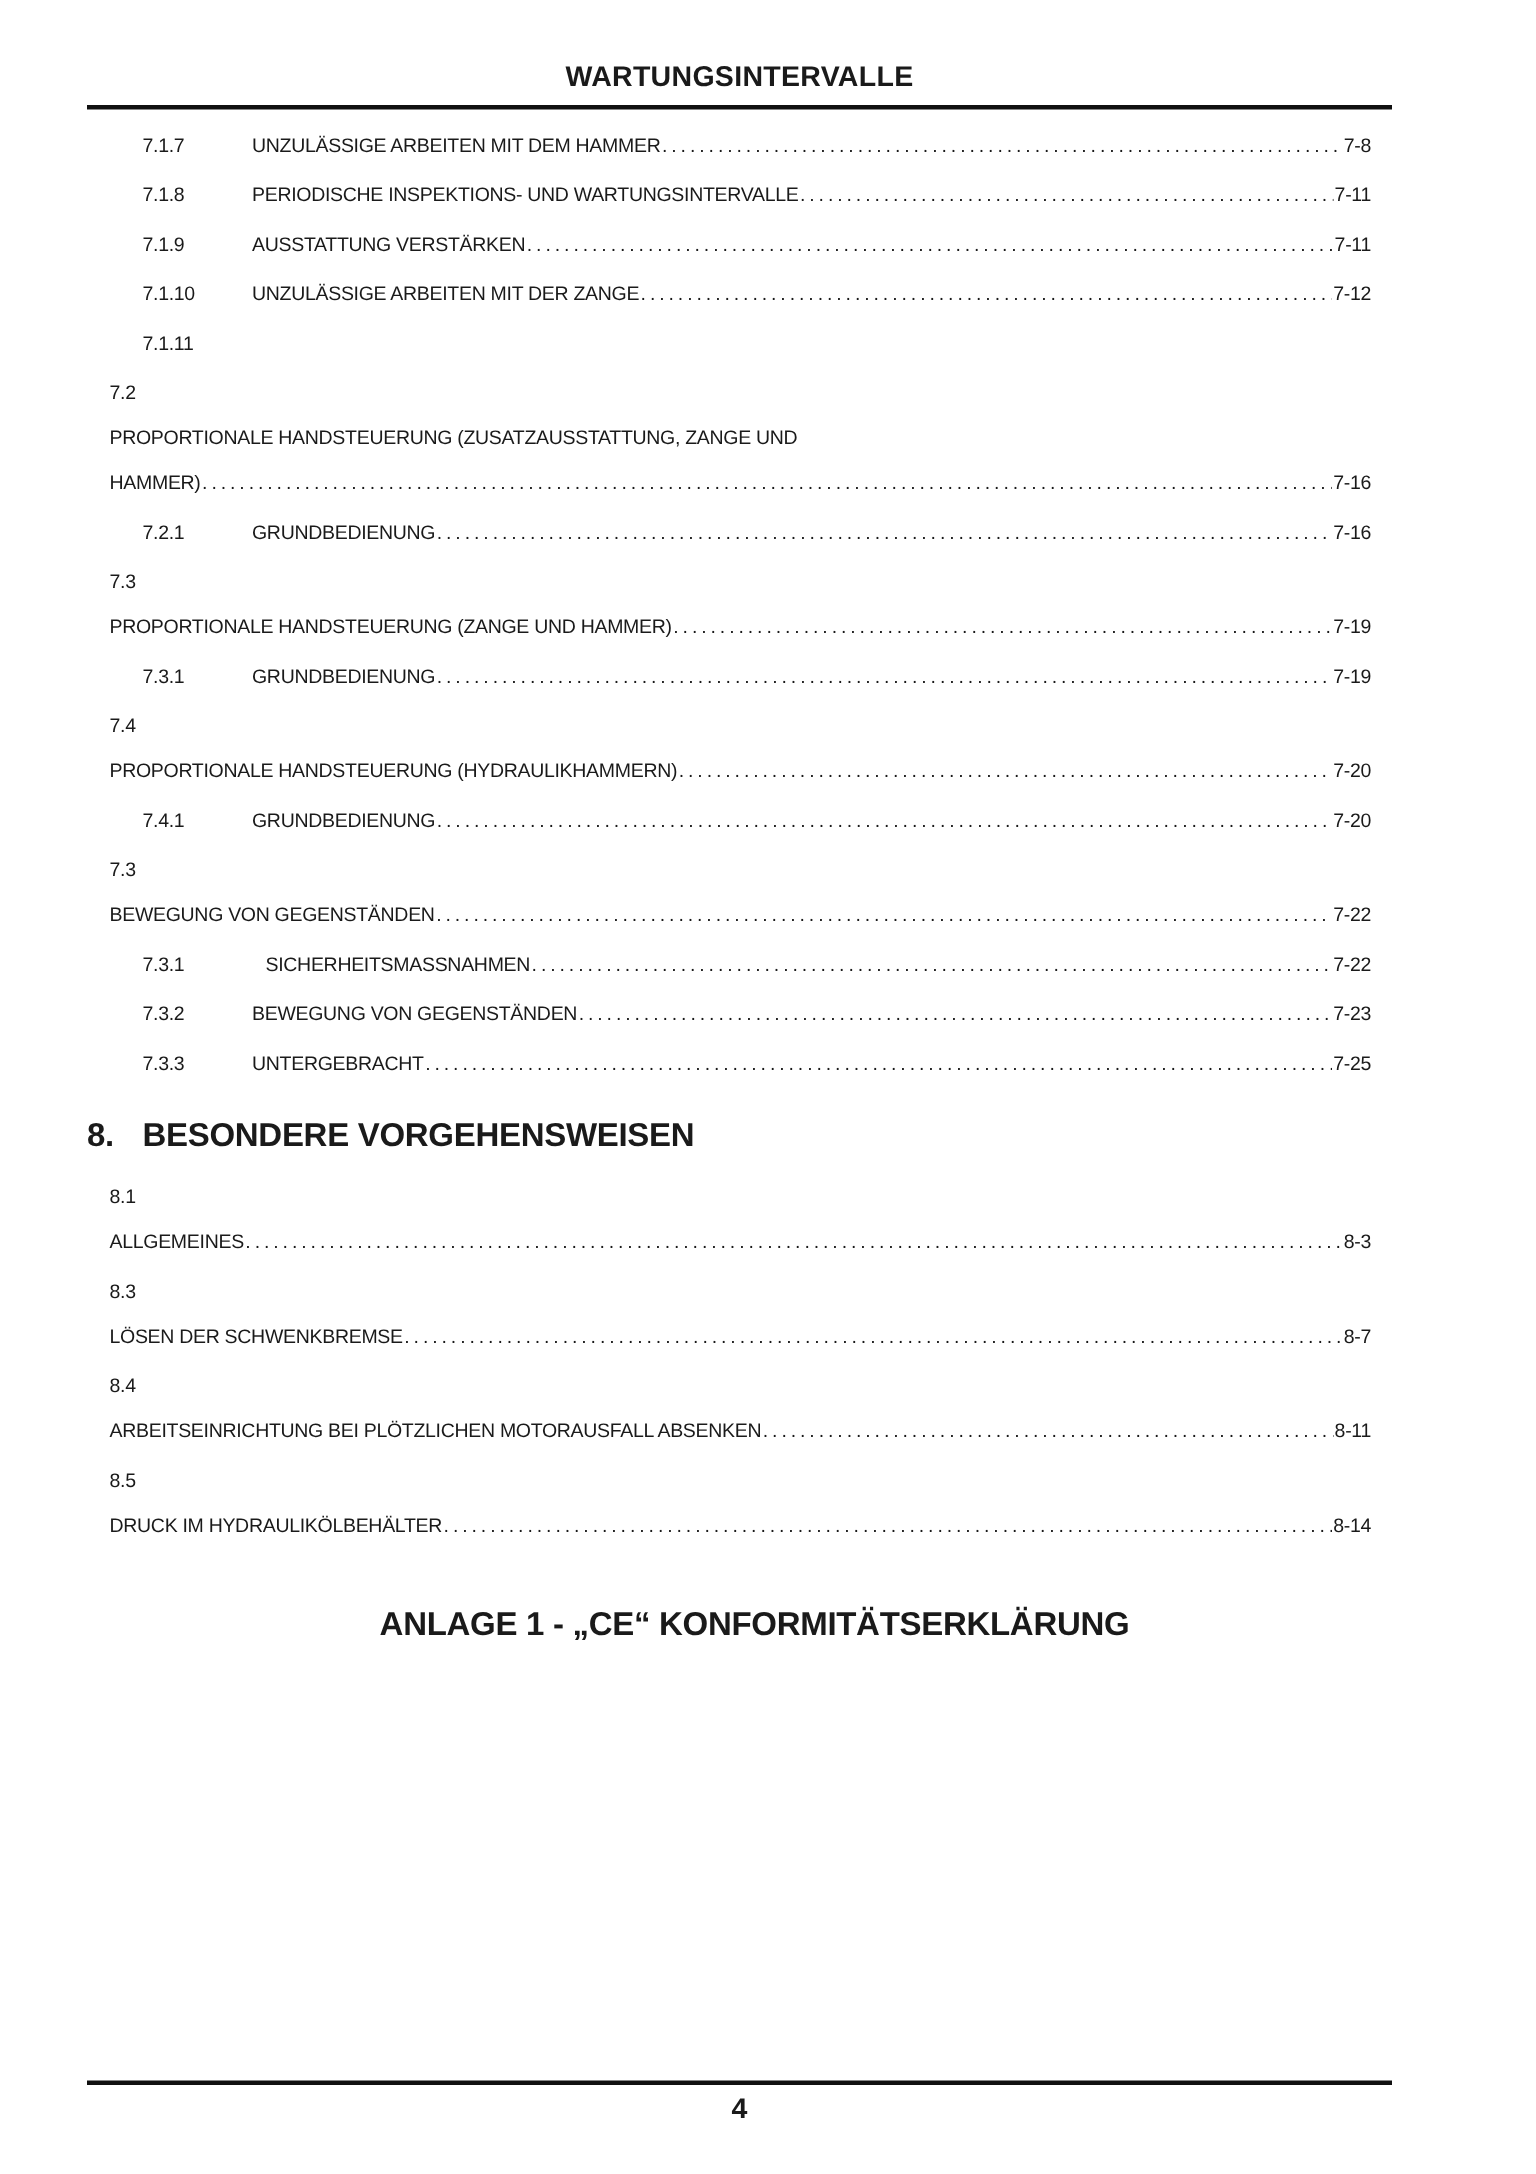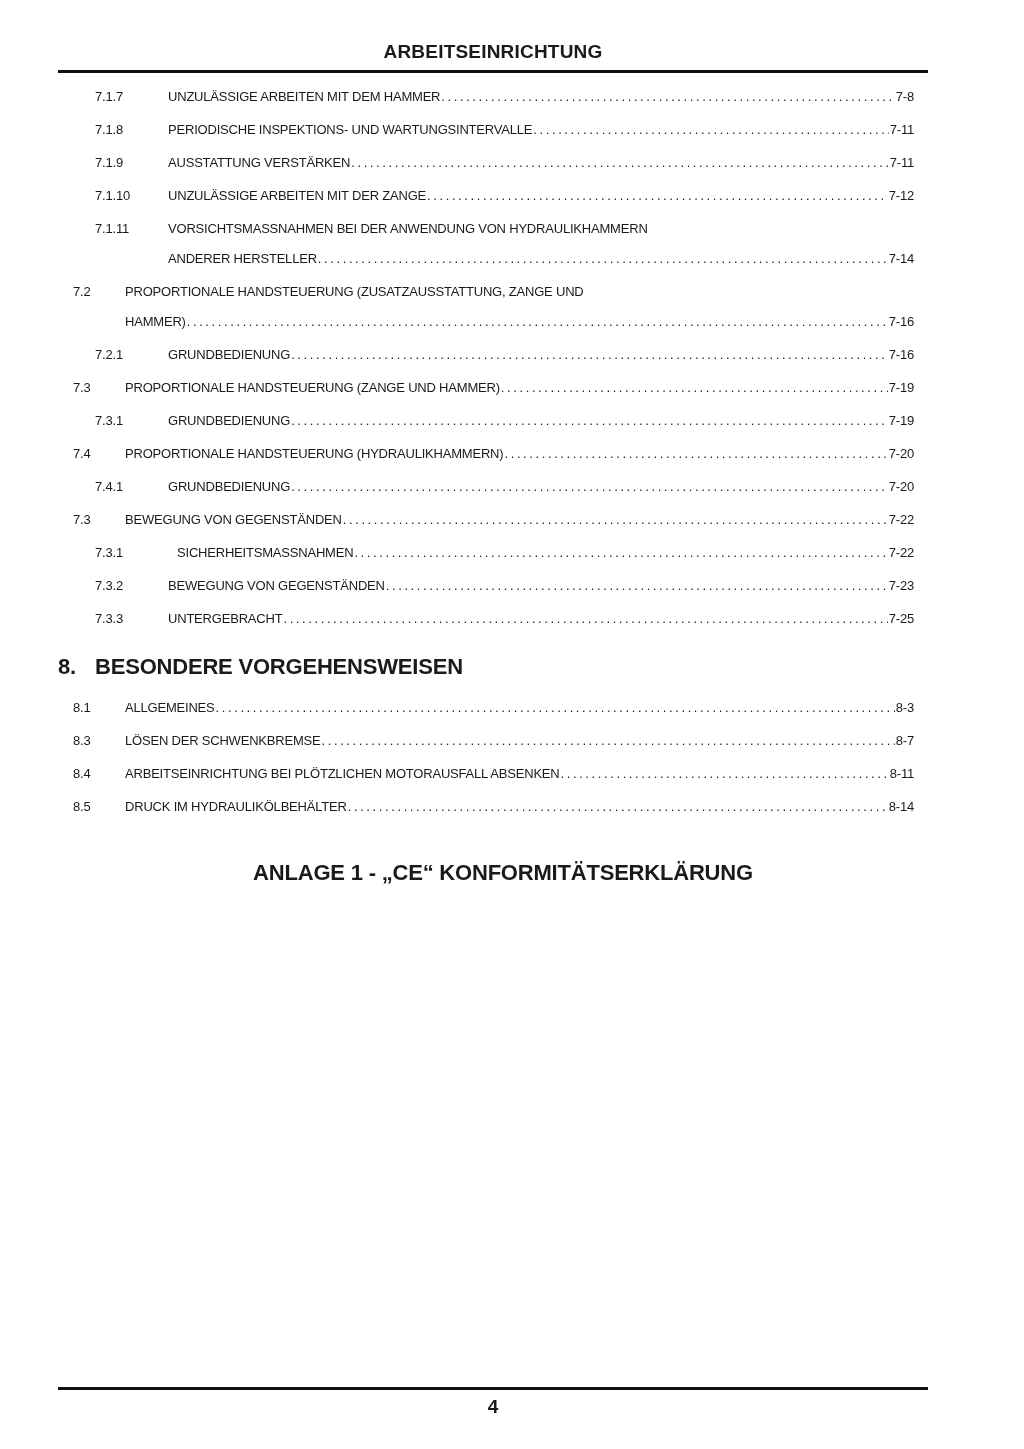--- a/index.html
+++ b/index.html
@@ -30,21 +30,21 @@
 
   .toc-entry {
     display: flex;
     font-size: 13px;
     line-height: 30px;
     letter-spacing: -0.2px;
     margin-bottom: 3px;
     padding-right: 14px;
   }
   .toc-entry .num { flex-shrink: 0; }
-  .level-2 { padding-left: 15px; }
+  .level-2 { padding-left: 15px; flex-direction: column; }
   .level-2 > .num { width: 52px; }
   .level-3 { padding-left: 37px; }
   .level-3 > .num { width: 73px; }
   .entry-body { flex: 1; min-width: 0; }
   .entry-body.extra-indent { padding-left: 9px; }
   .toc-line { display: flex; align-items: flex-end; white-space: nowrap; }
   .toc-line .text { flex-shrink: 0; }
   .leader {
     flex: 1;
     overflow: hidden;
@@ -90,21 +90,21 @@
     font-size: 19px;
     font-weight: bold;
     margin-top: 6px;
   }
 </style>
 </head>
 <body>
 
 <div class="content">
   <div class="doc-header">
-    <div class="doc-title">ARBEITSEINRICHTUNG</div>
+    <div class="doc-title">WARTUNGSINTERVALLE</div>
     <div class="header-rule"></div>
   </div>
   <div class="toc">
       <div class="toc-entry level-3">
         <span class="num">7.1.7</span>
         <span class="entry-body">
           <span class="toc-line">
             <span class="text">UNZULÄSSIGE ARBEITEN MIT DEM HAMMER</span>
             <span class="leader"></span>
             <span class="page-num">7-8</span>
@@ -136,30 +136,20 @@
         <span class="entry-body">
           <span class="toc-line">
             <span class="text">UNZULÄSSIGE ARBEITEN MIT DER ZANGE</span>
             <span class="leader"></span>
             <span class="page-num">7-12</span>
           </span>
         </span>
       </div>
       <div class="toc-entry level-3">
         <span class="num">7.1.11</span>
-        <span class="entry-body">
-          <span class="toc-line">
-            <span class="text">VORSICHTSMASSNAHMEN BEI DER ANWENDUNG VON HYDRAULIKHAMMERN</span>
-          </span>
-          <span class="toc-line">
-            <span class="text">ANDERER HERSTELLER</span>
-            <span class="leader"></span>
-            <span class="page-num">7-14</span>
-          </span>
-        </span>
       </div>
       <div class="toc-entry level-2">
         <span class="num">7.2</span>
         <span class="entry-body">
           <span class="toc-line">
             <span class="text">PROPORTIONALE HANDSTEUERUNG (ZUSATZAUSSTATTUNG, ZANGE UND</span>
           </span>
           <span class="toc-line">
             <span class="text">HAMMER)</span>
             <span class="leader"></span>

